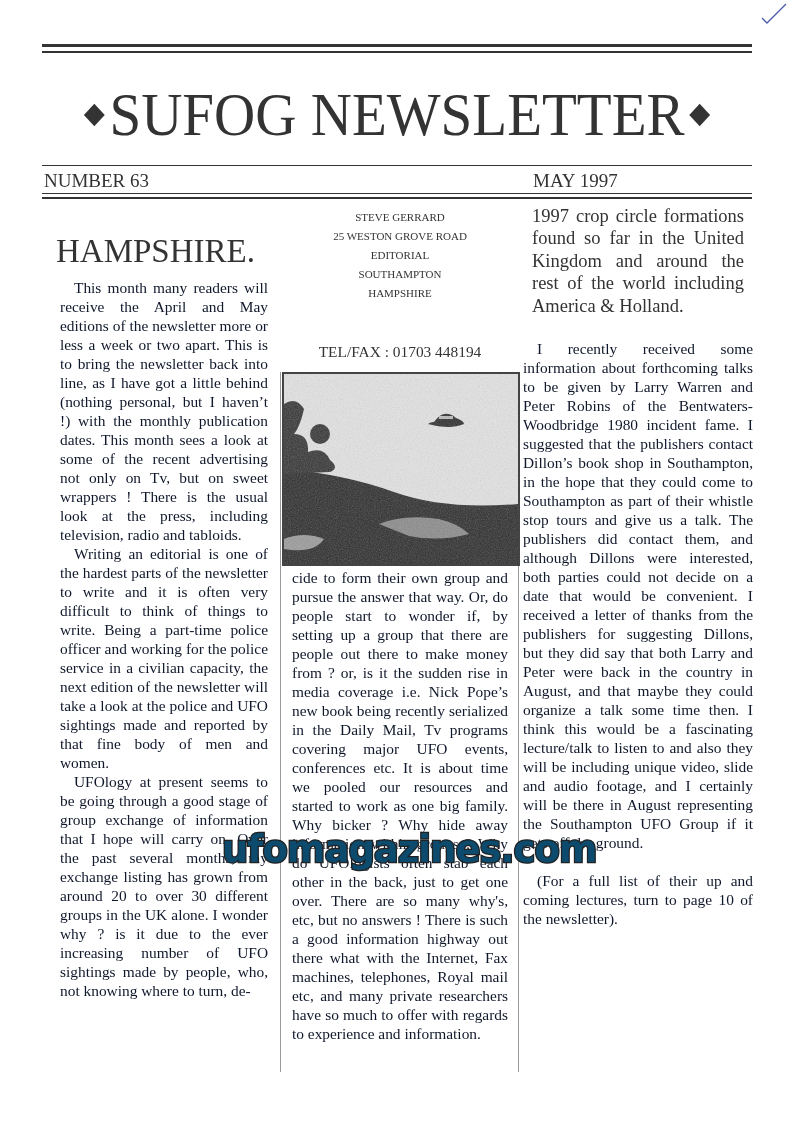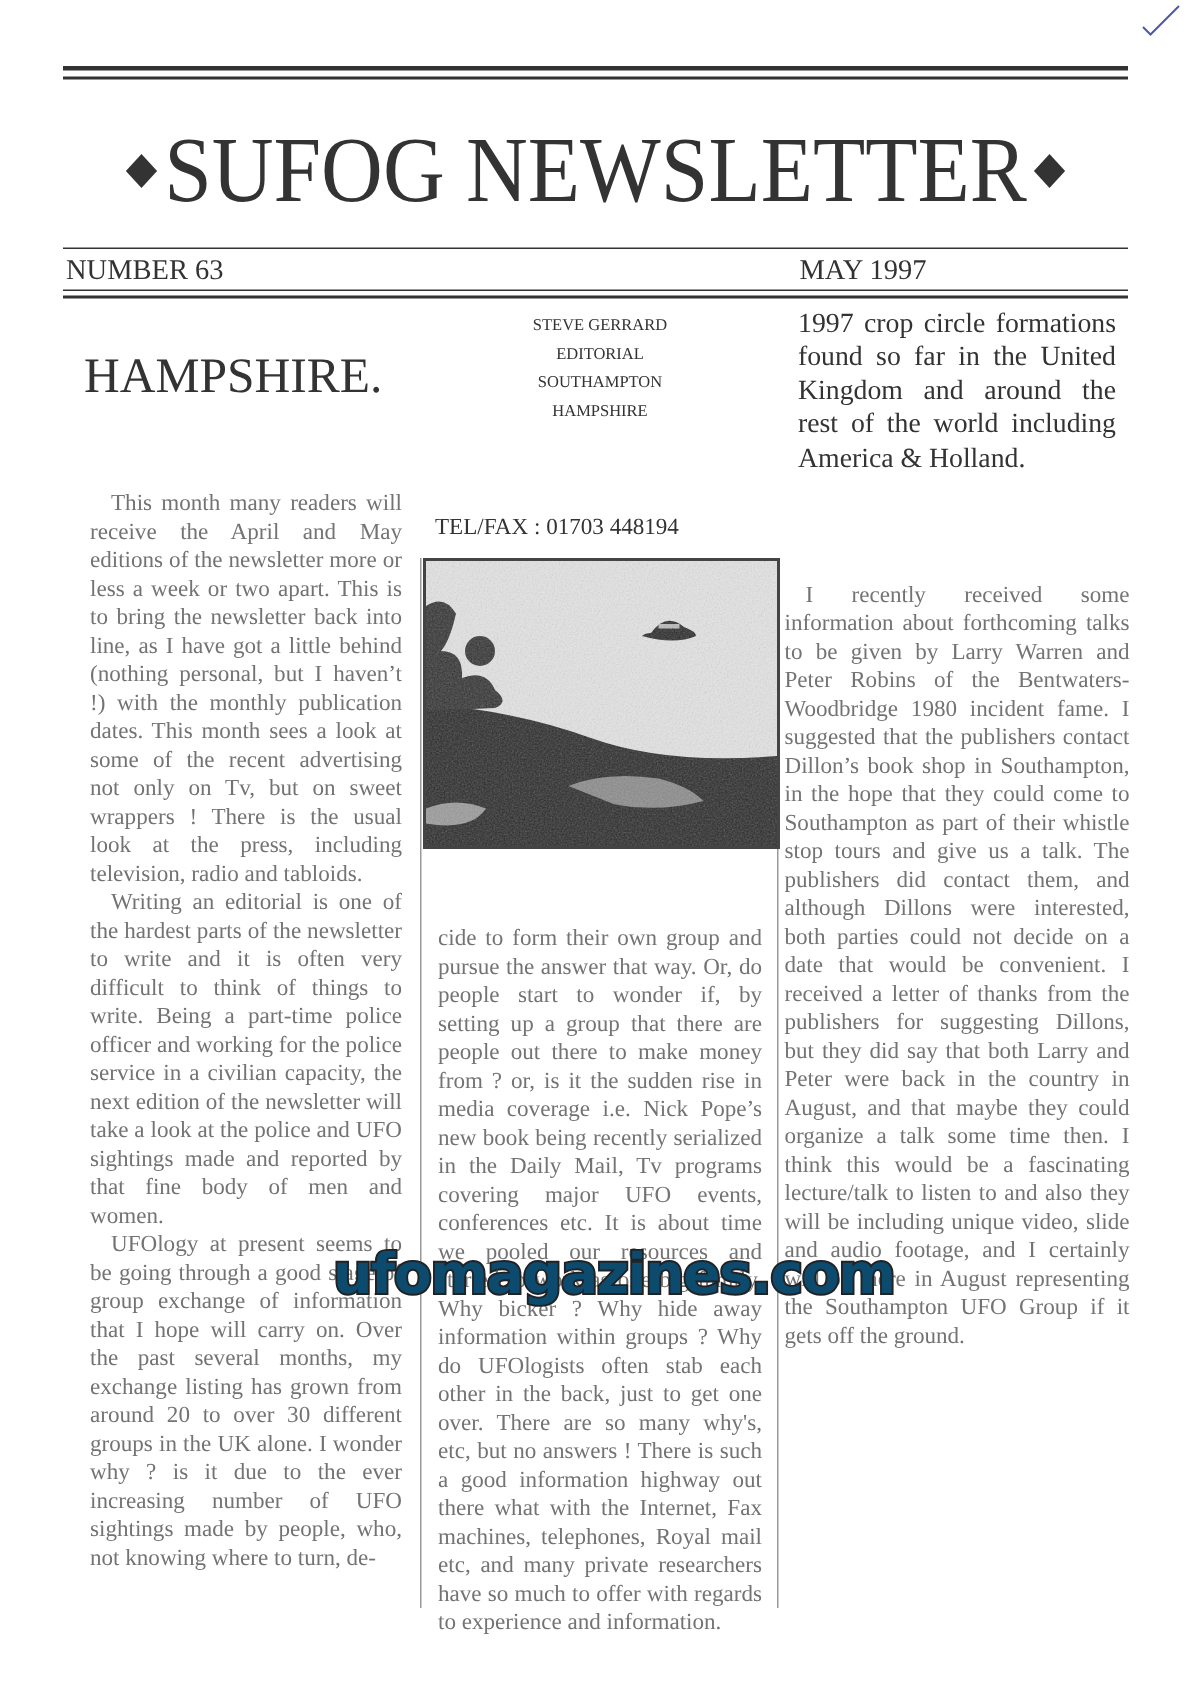--- a/index.html
+++ b/index.html
@@ -4,26 +4,26 @@
 <style>
   html,body{margin:0;padding:0;background:#fff;}
   body{width:800px;height:1135px;position:relative;overflow:hidden;
        font-family:"Liberation Serif","DejaVu Serif",serif;color:#2b2b2b;}
   .rule{position:absolute;left:42px;width:710px;background:#333;}
   .masthead{position:absolute;left:42px;top:82px;width:710px;text-align:center;
             font-size:62px;line-height:64px;letter-spacing:0px;color:#333;transform:scaleX(0.92);}
   .masthead .dia{display:inline-block;width:16px;height:16px;background:#333;transform:rotate(45deg);
                  vertical-align:middle;margin:0 8px;position:relative;top:-6px;}
   .issue{position:absolute;top:170px;font-size:19px;line-height:22px;color:#333;}
-  .col{position:absolute;font-size:15.4px;line-height:19px;text-align:justify;color:#737373;margin-top:48px;}
+  .col{position:absolute;font-size:15.4px;line-height:19px;text-align:justify;color:#0f172a;}
   .col p{margin:0;}
   .col p.ind{text-indent:14px;}
   .editorial-title{position:absolute;left:56px;top:232px;font-size:33px;line-height:38px;color:#333;}
   .addr{position:absolute;left:290px;width:220px;top:208px;text-align:center;font-size:11px;line-height:19px;color:#333;}
-  .tel{position:absolute;left:290px;width:220px;top:343px;font-size:15.4px;color:#333;}
+  .tel{position:absolute;left:290px;width:220px;top:343px;text-align:center;font-size:15.4px;color:#333;}
   .big{position:absolute;left:532px;top:205px;width:212px;font-size:18.5px;line-height:22.4px;text-align:justify;color:#333;}
   .vline{position:absolute;width:1px;background:#999;}
   .photo{position:absolute;left:282px;top:372px;width:234px;height:190px;border:2px solid #444;overflow:hidden;background:#e8e8e8;}
   .watermark{position:absolute;left:222px;top:828px;font-family:"DejaVu Sans","Liberation Sans",sans-serif;
              font-weight:bold;font-size:37px;letter-spacing:-1px;color:#0c4a6e;
              -webkit-text-stroke:2.5px #222;paint-order:stroke fill;}
   .check{position:absolute;left:760px;top:2px;}
 </style>
 </head>
 <body>
@@ -50,20 +50,21 @@
   <p class="ind">This month many readers will receive the April and May editions of the newsletter more or less a week or two apart. This is to bring the newsletter back into line, as I have got a little behind (nothing personal, but I haven’t !) with the monthly publication dates. This month sees a look at some of the recent advertising not only on Tv, but on sweet wrappers ! There is the usual look at the press, including television, radio and tabloids.</p>
   <p class="ind">Writing an editorial is one of the hardest parts of the newsletter to write and it is often very difficult to think of things to write. Being a part-time police officer and working for the police service in a civilian capacity, the next edition of the newsletter will take a look at the police and UFO sightings made and reported by that fine body of men and women.</p>
   <p class="ind">UFOlogy at present seems to be going through a good stage of group exchange of information that I hope will carry on. Over the past several months, my exchange listing has grown from around 20 to over 30 different groups in the UK alone. I wonder why ? is it due to the ever increasing number of UFO sightings made by people, who, not knowing where to turn, de-</p>
 </div>
 
 <div class="vline" style="left:280px;top:372px;height:700px;"></div>
 <div class="vline" style="left:518px;top:372px;height:700px;"></div>
 
 <div class="addr">
   <div>STEVE GERRARD</div>
+  <div>25 WESTON GROVE ROAD</div>
   <div>EDITORIAL</div>
   <div>SOUTHAMPTON</div>
   <div>HAMPSHIRE</div>
 </div>
 <div class="tel">TEL/FAX : 01703 448194</div>
 
 <div class="photo">
   <svg width="234" height="190" viewBox="0 0 234 190">
     <defs>
       <filter id="grain">
@@ -85,15 +86,16 @@
     <rect x="155" y="42" width="14" height="3" fill="#bbb"></rect>
     <rect width="234" height="190" fill="#777" filter="url(#grain)"></rect>
   </svg>
 </div>
 
 <div class="col" style="left:292px;top:568px;width:216px;">cide to form their own group and pursue the answer that way. Or, do people start to wonder if, by setting up a group that there are people out there to make money from ? or, is it the sudden rise in media coverage i.e. Nick Pope’s new book being recently serialized in the Daily Mail, Tv programs covering major UFO events, conferences etc. It is about time we pooled our resources and started to work as one big family. Why bicker ? Why hide away information within groups ? Why do UFOlogists often stab each other in the back, just to get one over. There are so many why's, etc, but no answers ! There is such a good information highway out there what with the Internet, Fax machines, telephones, Royal mail etc, and many private researchers have so much to offer with regards to experience and information.</div>
 
 <div class="big">1997 crop circle formations found so far in the United Kingdom and around the rest of the world including America &amp; Holland.</div>
 <div class="col" style="left:523px;top:339px;width:230px;">
   <p class="ind">I recently received some information about forthcoming talks to be given by Larry Warren and Peter Robins of the Bentwaters-Woodbridge 1980 incident fame. I suggested that the publishers contact Dillon’s book shop in Southampton, in the hope that they could come to Southampton as part of their whistle stop tours and give us a talk. The publishers did contact them, and although Dillons were interested, both parties could not decide on a date that would be convenient. I received a letter of thanks from the publishers for suggesting Dillons, but they did say that both Larry and Peter were back in the country in August, and that maybe they could organize a talk some time then. I think this would be a fascinating lecture/talk to listen to and also they will be including unique video, slide and audio footage, and I certainly will be there in August representing the Southampton UFO Group if it gets off the ground.</p>
+  <p class="ind" style="margin-top:19px;">(For a full list of their up and coming lectures, turn to page 10 of the newsletter).</p>
 </div>
 
 <div class="watermark">ufomagazines.com</div>
 
 </body></html>

